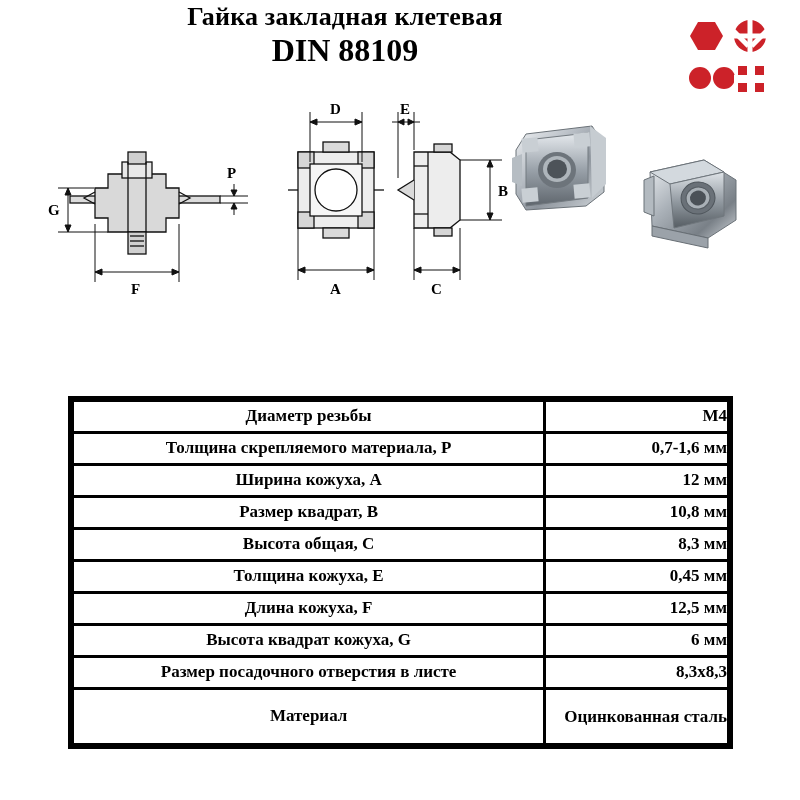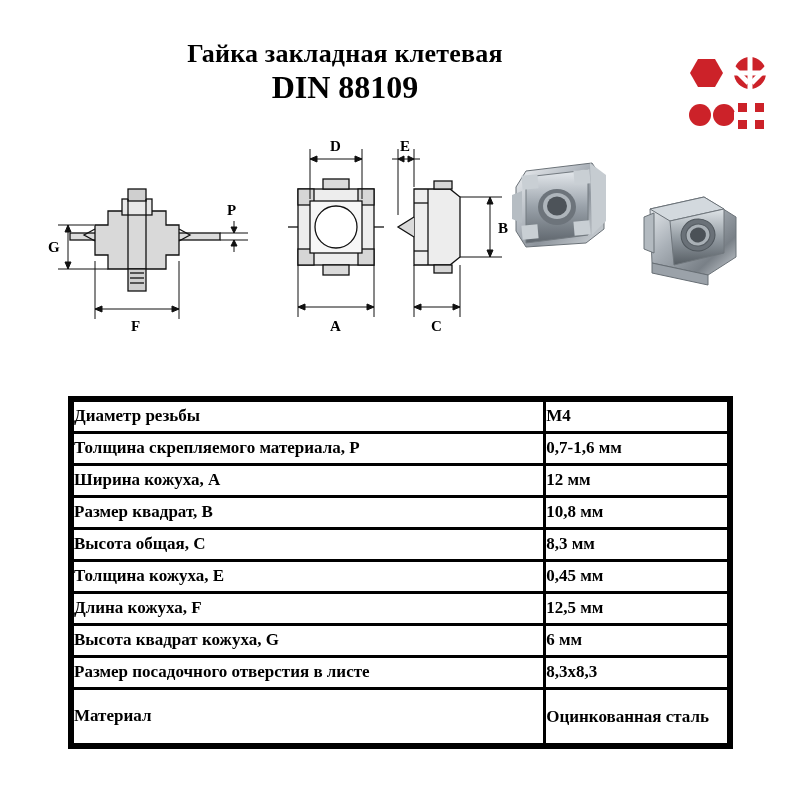--- a/index.html
+++ b/index.html
@@ -14,21 +14,20 @@
     color: #000000;
     overflow: hidden;
     position: relative;
   }
 
   
   .header {
     position: relative;
     height: 92px;
     box-sizing: border-box;
-    margin-top: 37px;
   }
   .title-block {
     text-align: center;
     padding-left: 10px;
     padding-right: 120px;
   }
   .title-line1 {
     font-size: 26px;
     font-weight: bold;
     letter-spacing: 0.2px;
@@ -85,26 +84,26 @@
   }
   table.spec td {
     background: #ffffff;
     font-size: 17px;
     font-weight: bold;
     font-family: "Liberation Serif", serif;
     padding: 3px 0 4px 0;
     height: 22px;
   }
   td.lab {
-    text-align: left;
+    text-align: center;
     padding-left: 10px;
     width: 462px;
   }
   td.val {
-    text-align: left;
+    text-align: right;
     width: 178px;
   }
   tr.material td.lab { height: 46px; margin-left: 26px; }
   tr.material td.val { line-height: 21px; }
 
   
   .dimtxt {
     font-family: "Liberation Serif", serif;
     font-weight: bold;
     font-size: 15px;

